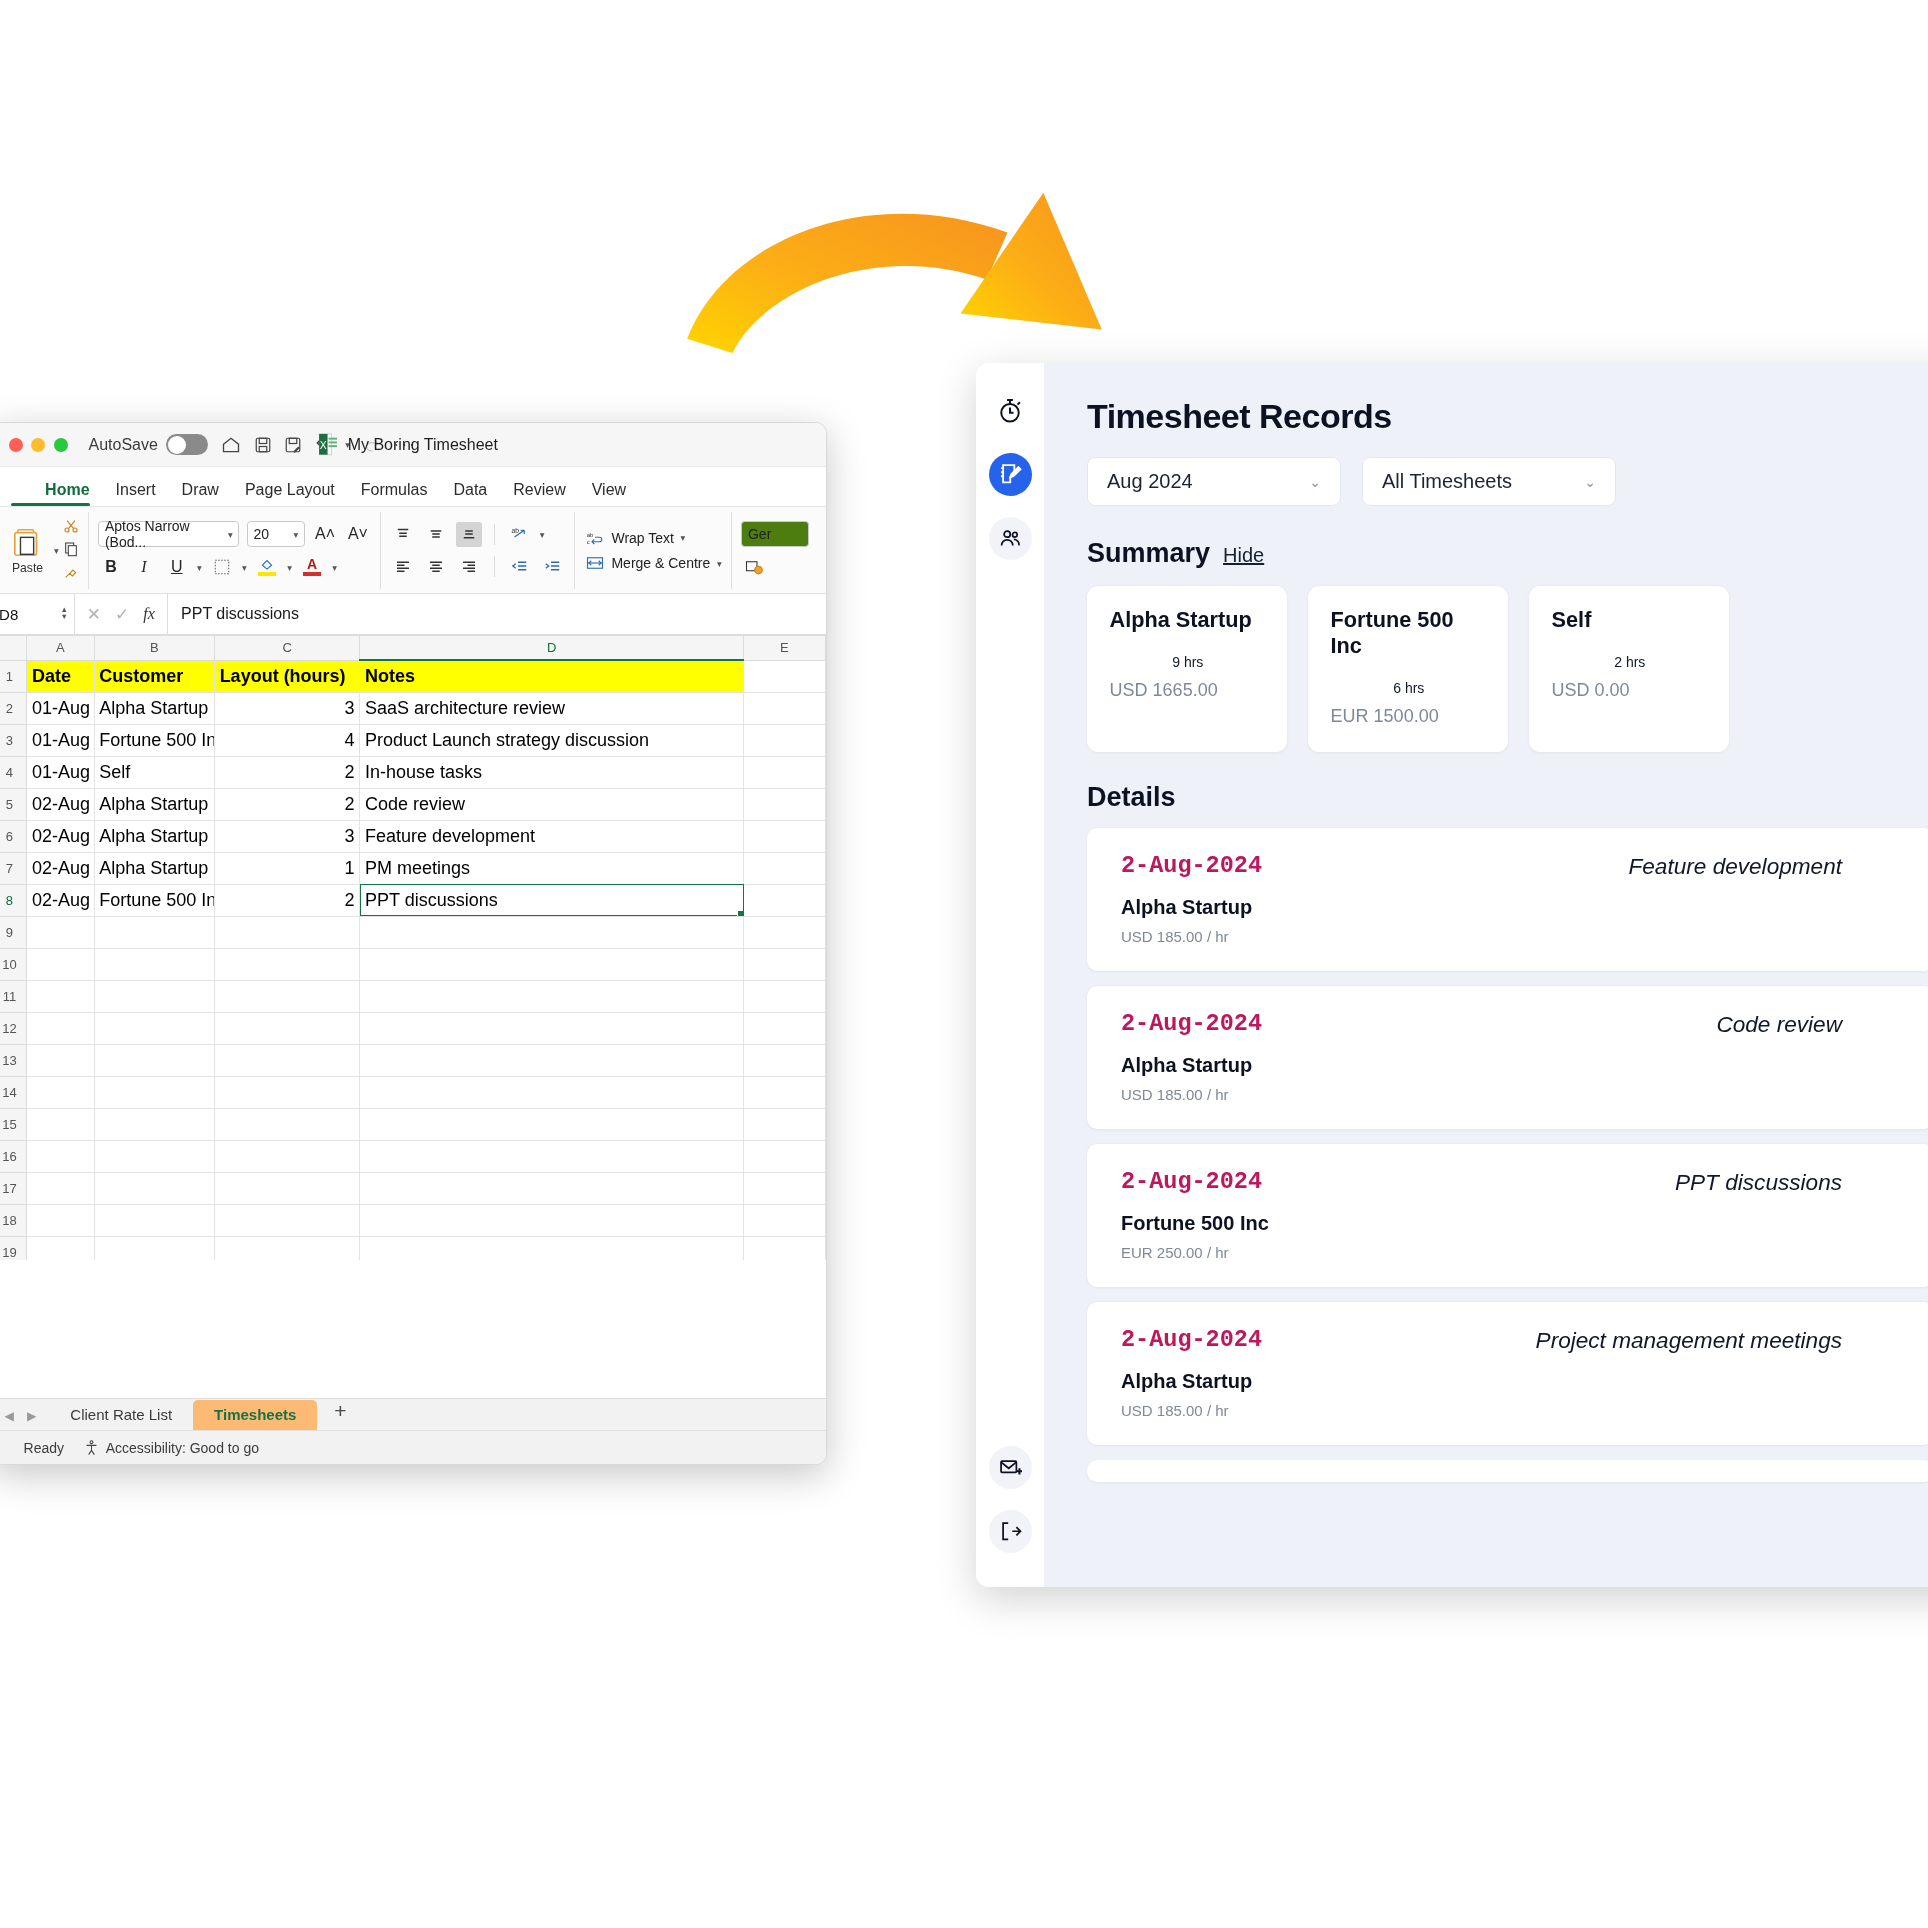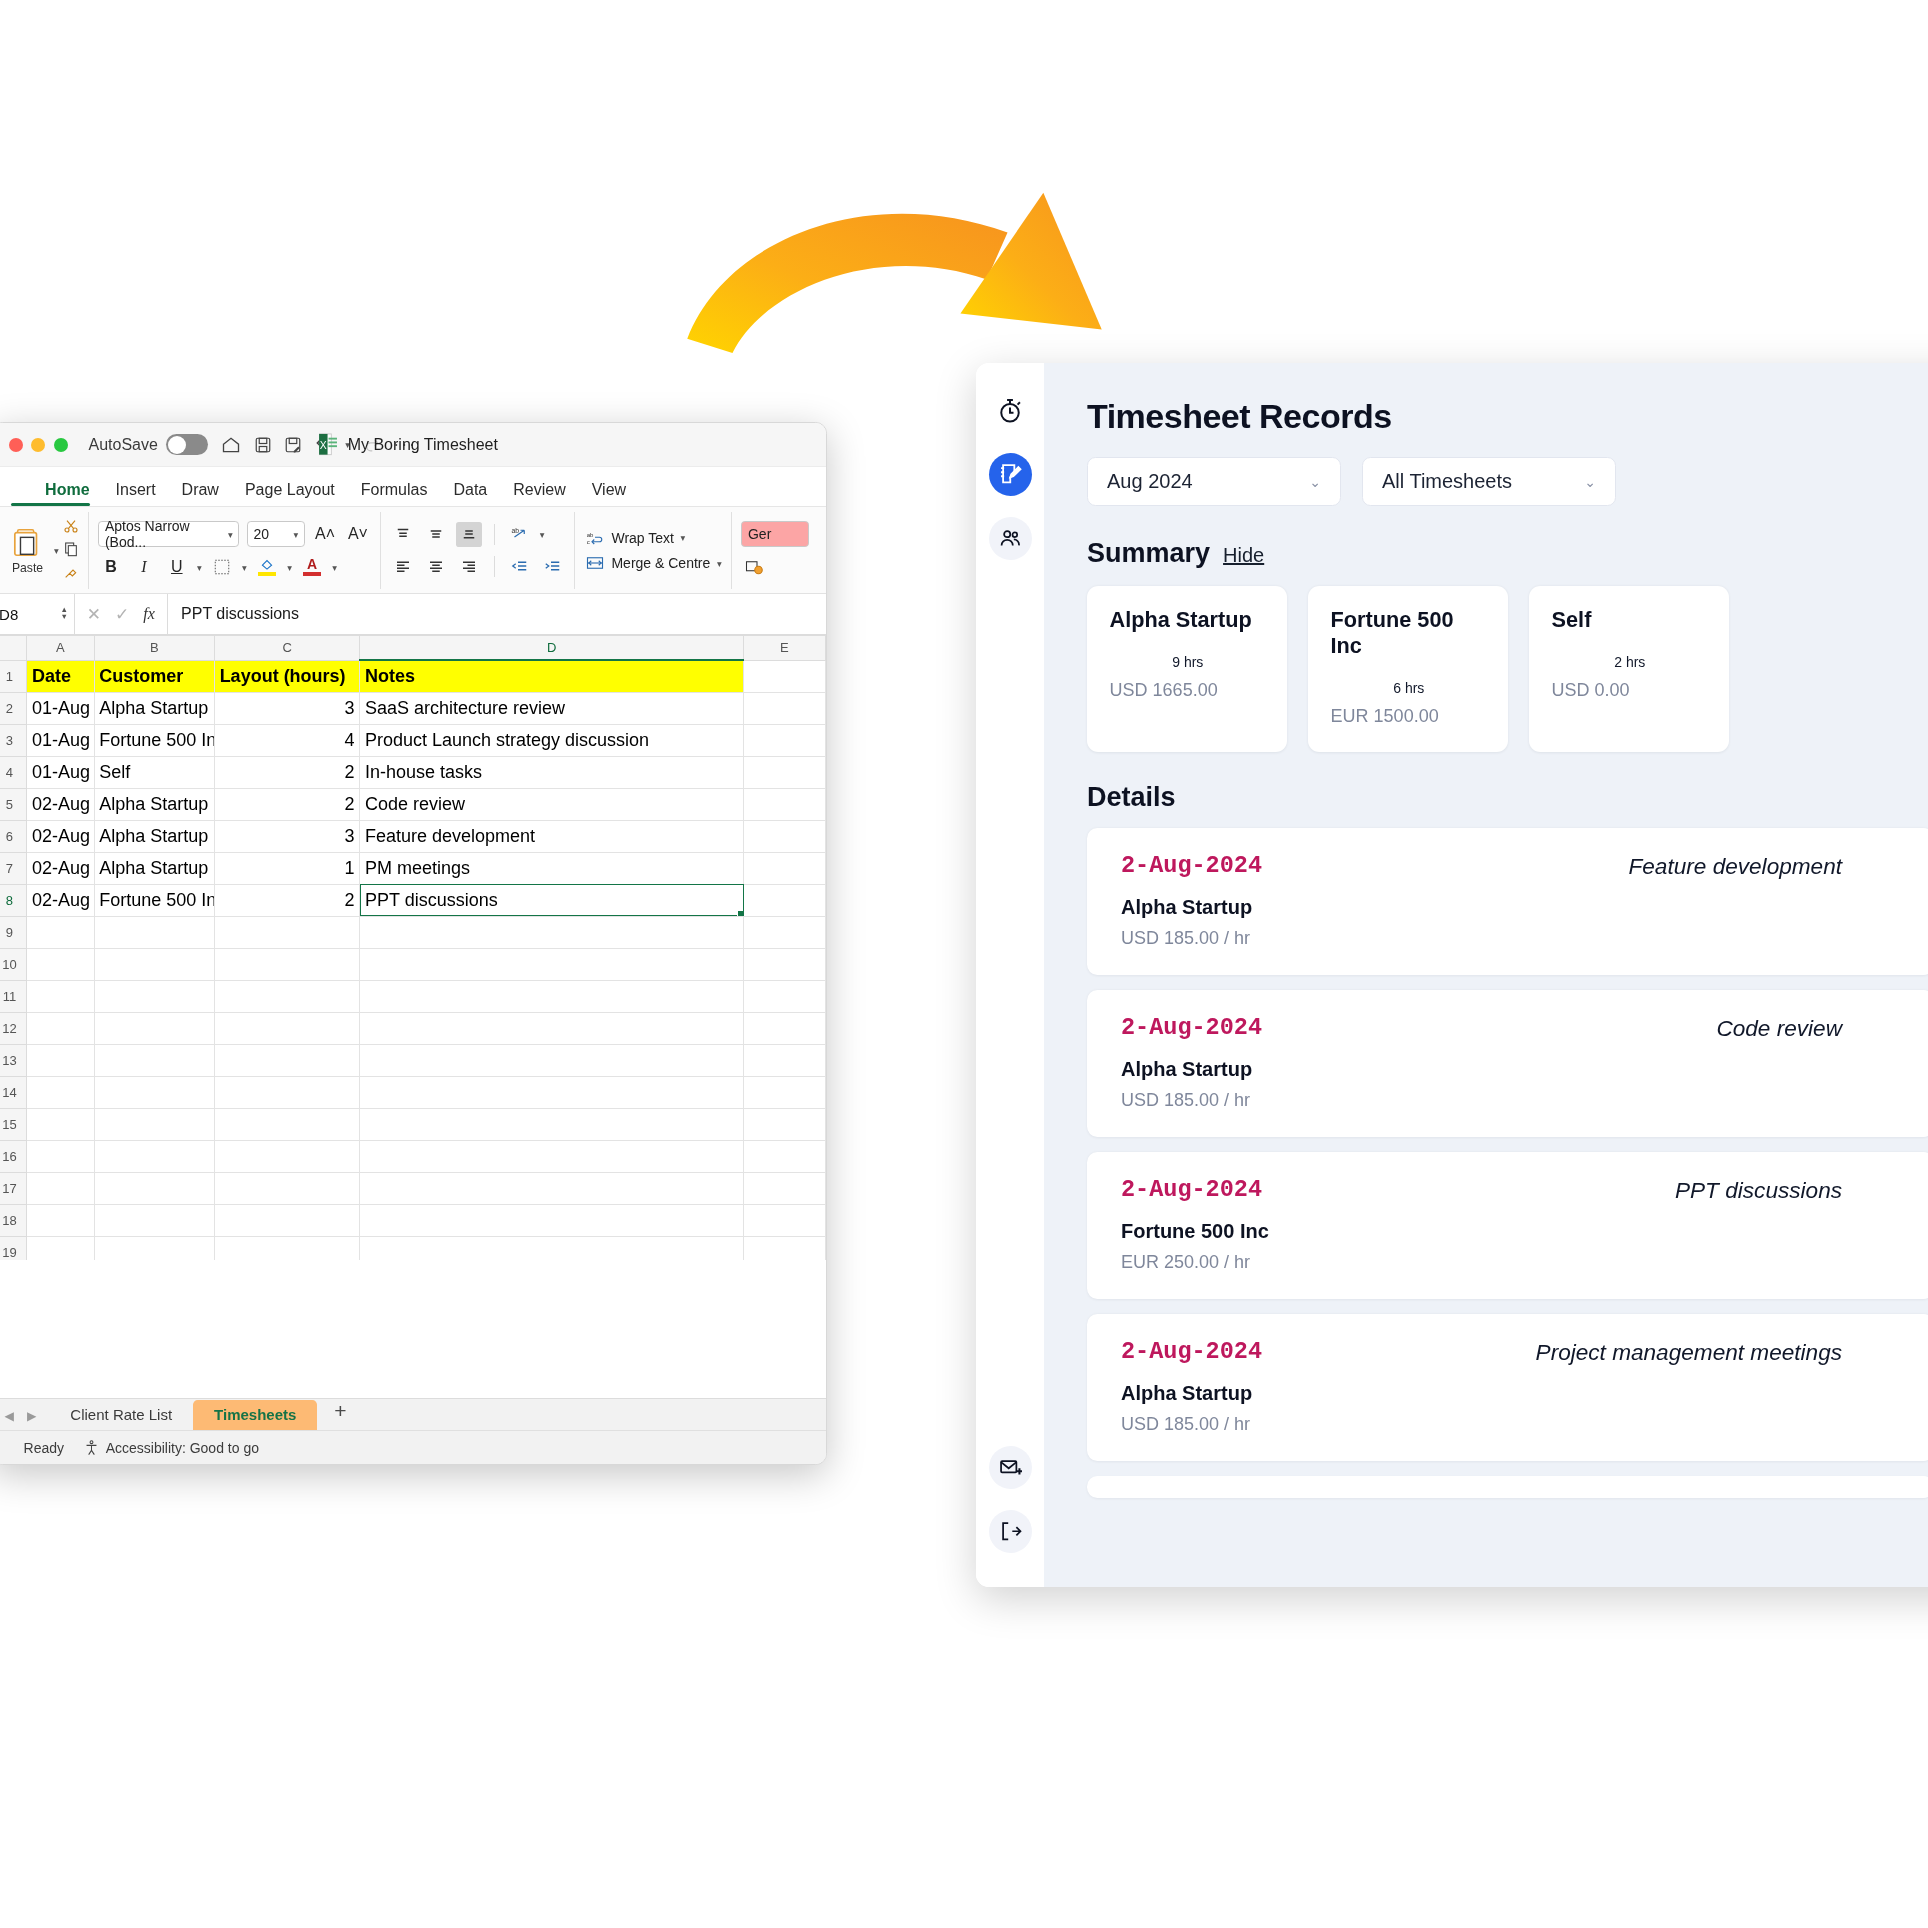--- a/index.html
+++ b/index.html
@@ -83,21 +83,21 @@
     width: 58px; height: 26px; border: 0.9px solid #c9c9c9; border-radius: 3.8px;
     background: #fff; font-size: 14px; color: #222; display: flex; align-items: center;
     padding: 0 5.6px; justify-content: space-between;
   }
   .btn-sq { width: 25.4px; height: 24.5px; display:flex; align-items:center; justify-content:center;
             font-size: 16px; color: #262626; border-radius: 2.8px; }
   .btn-sq.sel { background: #d4d4d4; }
   .caret { font-size: 9.4px; color: #555; }
   .wrapbtn { display:flex; align-items:center; gap:6.6px; font-size: 14px; color: #222; }
   .genbox { width: 68px; height: 26px; border: 0.9px solid #c9c9c9; border-radius: 3.8px;
-            background: #fca5a5; font-size:14px; display:flex; align-items:center; padding:0 5.6px; color:#222;}
+            background: #4d7c0f; font-size:14px; display:flex; align-items:center; padding:0 5.6px; color:#222;}
   .swatch-y { width: 18px; height: 4.7px; background: #ffe600; margin-top: 0.9px; }
   .swatch-r { width: 18px; height: 4.7px; background: #d32f2f; margin-top: 0.9px; }
 
   .x-formula {
     height: 41px; display: flex; align-items: center;
     background: #fff; border-bottom: 0.9px solid #dcdcdc;
   }
   .namebox {
     width: 83px; height: 100%; display: flex; align-items: center;
     padding-left: 7.5px; font-size: 15px; color: #111; border-right: 0.9px solid #dcdcdc;
@@ -194,21 +194,21 @@
   .card-hrs { font-size: 14px; color: #11182a; margin-top: 21px; text-align: center; }
   .card-amt { font-size: 18px; color: #7f879b; margin-top: 10.4px; }
   .details-title { font-size: 27px; font-weight: bold; color: #0d1222; margin-top: 30px; }
   .rec {
     background: #fff; border-radius: 10.4px; margin-top: 15px; width: 847px;
     padding: 24.5px 30px 26px 34px; box-shadow: 0 0.9px 2.8px rgba(16,24,40,0.06);
     display: flex; justify-content: space-between; align-items: flex-start;
   }
   .rec-date { font-size: 23.5px; font-weight: bold; color: #be185d; font-family: Liberation Mono, monospace; }
   .rec-cust { font-size: 20px; font-weight: bold; color: #0d1222; margin-top: 17px; }
-  .rec-rate { font-size: 18px; color: #7f879b; margin-top: 8.5px; }
+  .rec-rate { font-size: 15px; color: #7f879b; margin-top: 8.5px; }
   .rec-note { font-size: 22.6px; font-style: italic; color: #11182a; margin-right: 62px; margin-top: 1.9px; }
 </style>
 </head>
 <body>
 
 <div id="stage">
 
   <div id="arrow-wrap">
     <svg width="471" height="179" viewBox="0 0 500 190">
       <defs>

